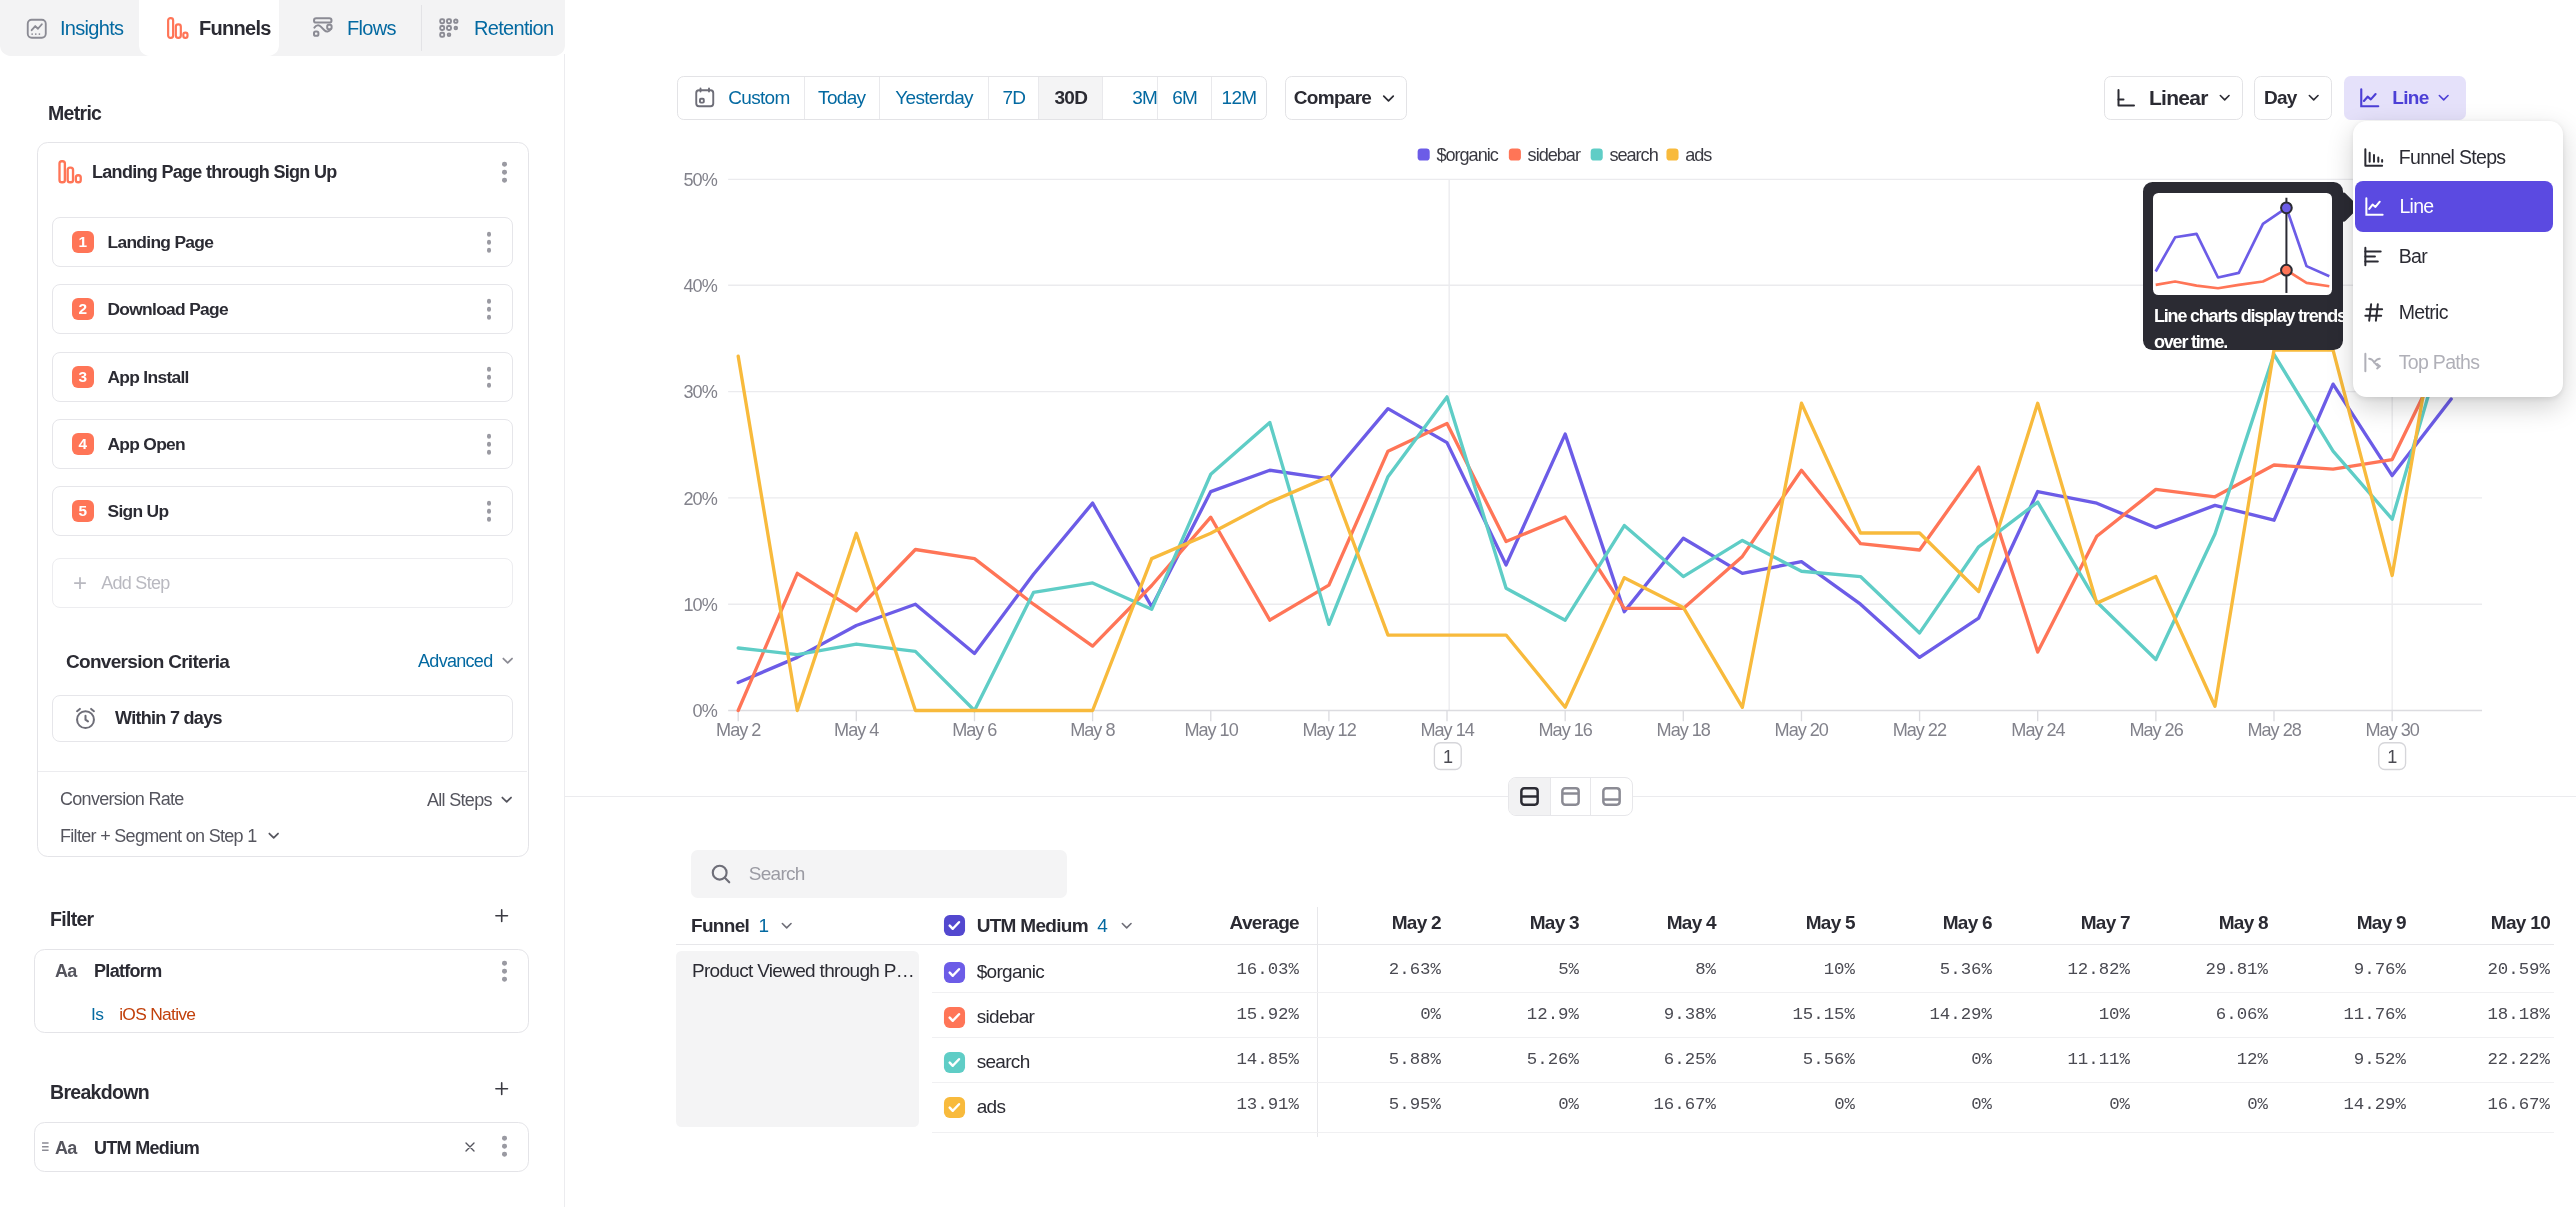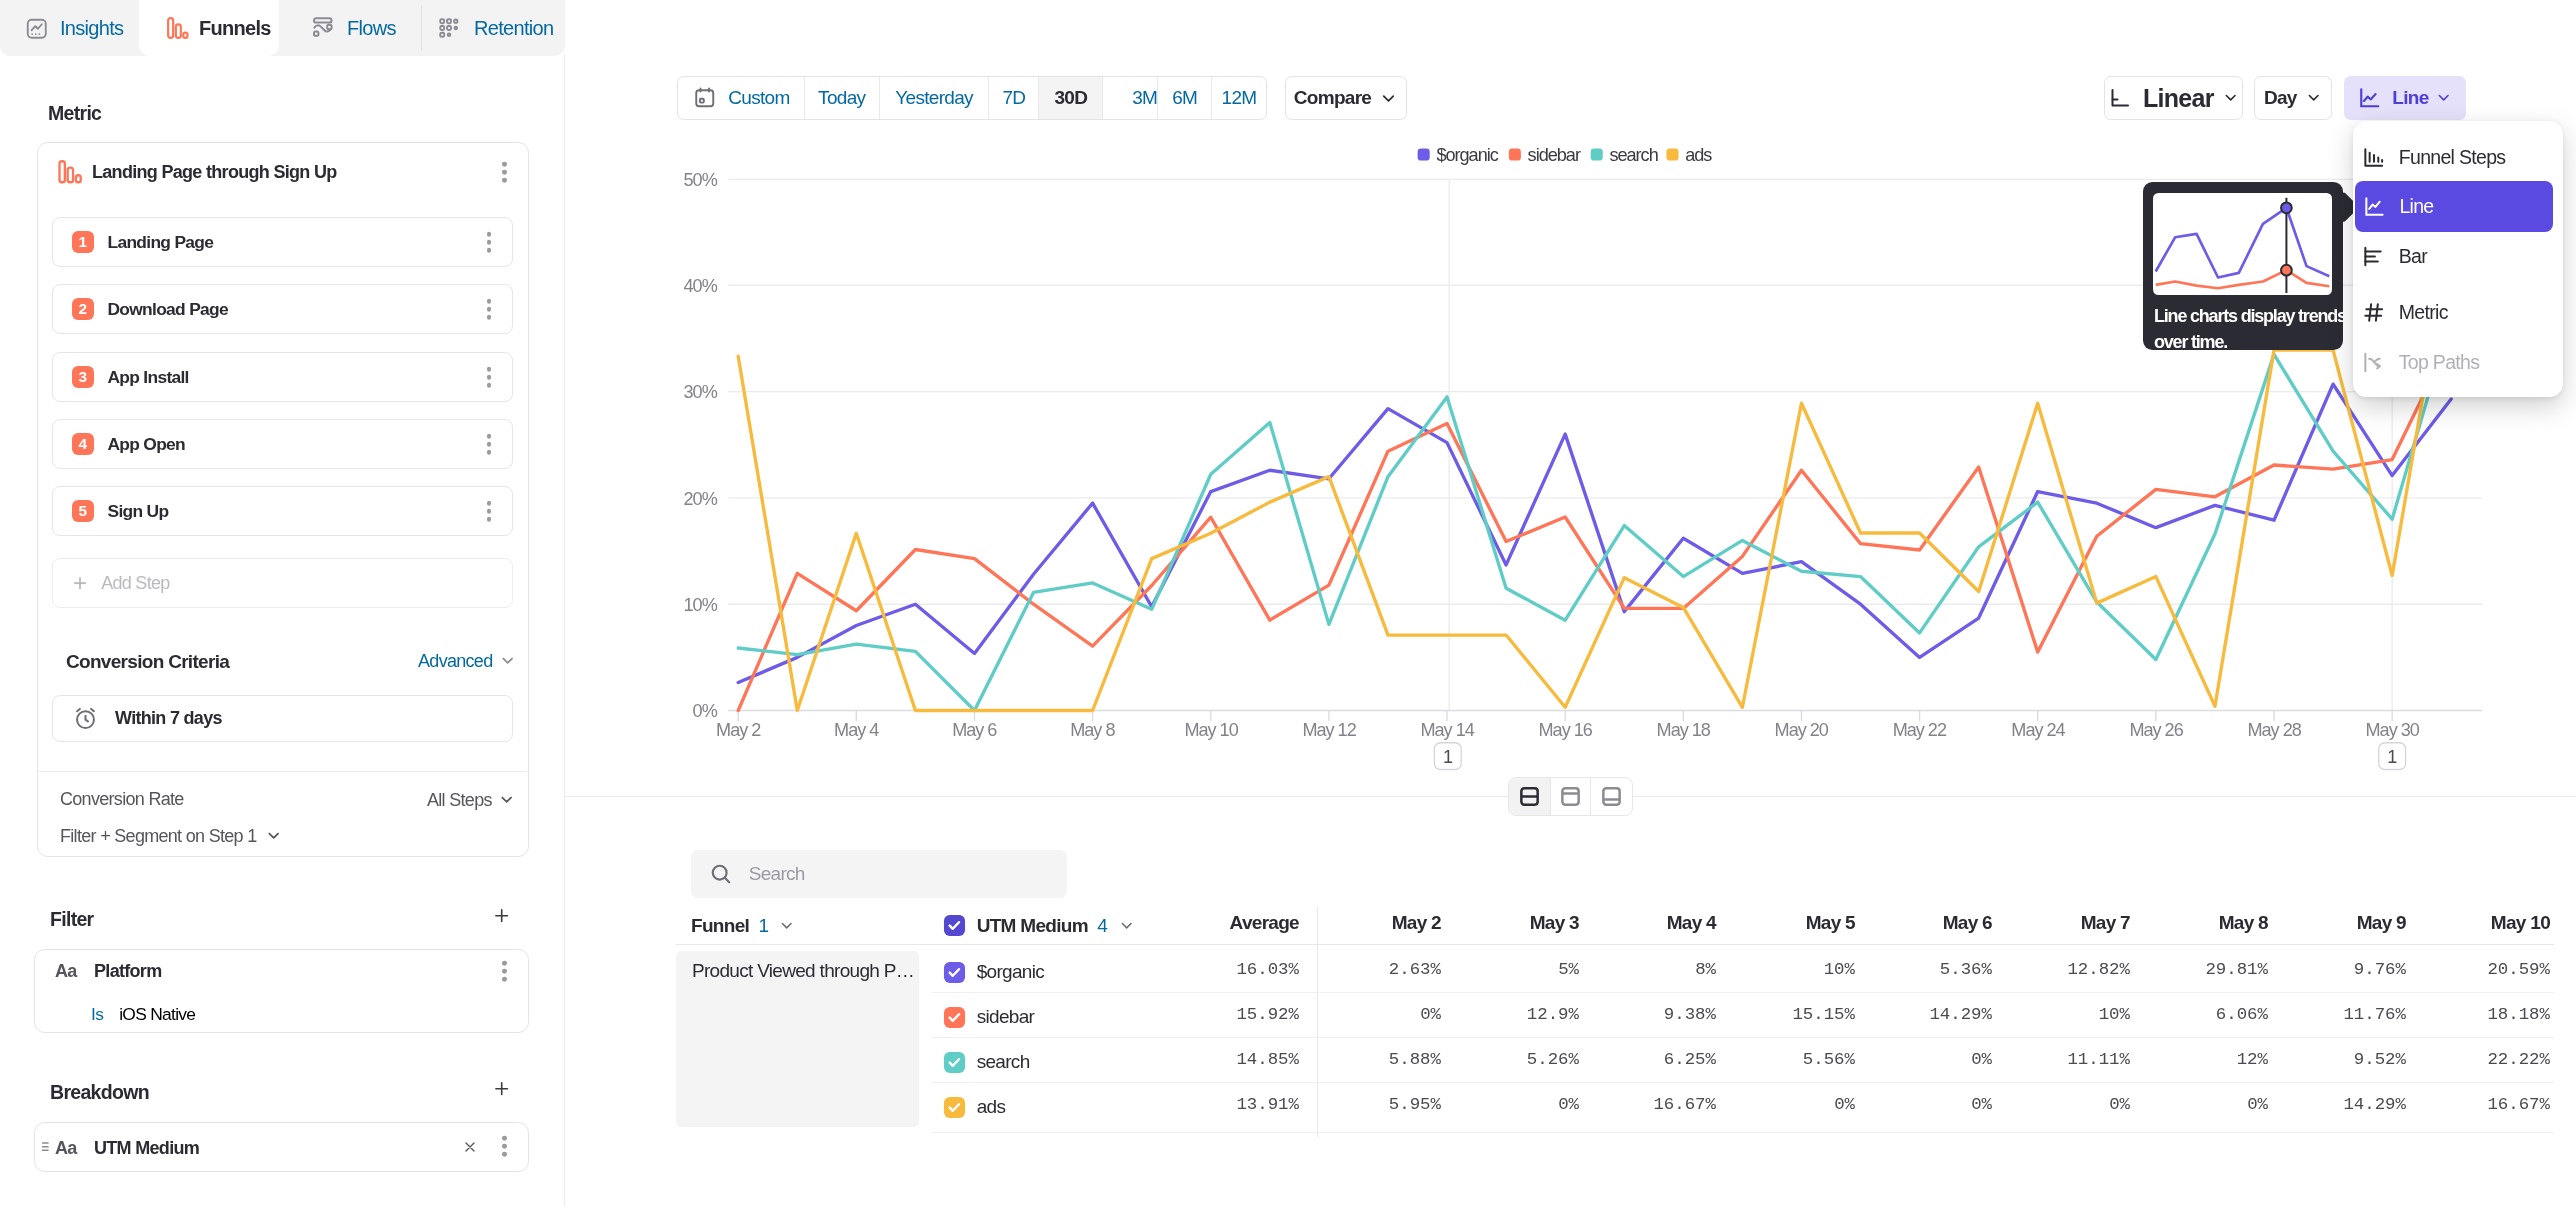--- a/index.html
+++ b/index.html
@@ -150,21 +150,21 @@
 <div class="abs card" style="left:34px;top:949px;width:495px;height:84px;"></div>
 <div class="abs row" style="left:55px;top:958px;height:27px;">
   <span class="b" style="font-size:18px;color:#55555e;">Aa</span>
   <span class="dark b" style="font-size:18px;margin-left:17.4px;">Platform</span>
 </div>
 <div class="dots" style="position:absolute;left:502px;top:971px;">
     <i></i>
   </div>
 <div class="abs row" style="left:91px;top:1002px;height:24px;">
   <span class="gray" style="font-size:17.4px;">Is</span>
-  <span style="font-size:17.4px;color:#000000;margin-left:16px;">iOS Native</span>
+  <span style="font-size:17.4px;color:#c2410c;margin-left:16px;">iOS Native</span>
 </div>
 
 <div class="abs dark b" style="left:50px;top:1081px;font-size:19.5px;">Breakdown</div>
 <svg class="abs" style="left:493px;top:1080px;" width="17.4" height="17.4" viewBox="0 0 24 24" fill="none" stroke="#3a3a42" stroke-width="2.2">
     <path d="M12 4v16M4 12h16" stroke-linecap="round"></path>
   </svg>
 <div class="abs card" style="left:34px;top:1122px;width:495px;height:50px;"></div>
 <svg class="abs" style="left:39px;top:1138px;" width="14.8" height="17.4" viewBox="0 0 20 24" fill="none" stroke="#8b8b94" stroke-width="2">
     <path d="M4 7h9M4 12h9M4 17h9"></path>
   </svg>
@@ -214,21 +214,21 @@
   <span class="dark b" style="font-size:19px;">Compare</span>
   <svg width="19" height="19" viewBox="0 0 24 24" fill="none" stroke="#2b2b33" stroke-width="2.2" style="margin-left:8px;">
       <path d="M6 9l6 6 6-6" stroke-linecap="round" stroke-linejoin="round"></path>
     </svg>
 </div>
 <div class="abs row" style="left:2104px;top:76px;width:139px;height:44px;border:1.3px solid #e3e3e6;border-radius:6.7px;background:#fff;justify-content:center;">
   <svg width="24" height="24" viewBox="0 0 24 24" fill="none" stroke="#2b2b33" stroke-width="2">
       <path d="M4.5 4v15.5H20" stroke-linecap="round" stroke-linejoin="round"></path>
       <path d="M4.5 13.5h5" stroke-linecap="round"></path>
     </svg>
-  <span class="dark b" style="font-size:25px;margin-left:11px;">Linear</span>
+  <span class="dark b" style="font-size:21px;margin-left:11px;">Linear</span>
   <svg width="17.4" height="17.4" viewBox="0 0 24 24" fill="none" stroke="#2b2b33" stroke-width="2.2" style="margin-left:8px;">
       <path d="M6 9l6 6 6-6" stroke-linecap="round" stroke-linejoin="round"></path>
     </svg>
 </div>
 <div class="abs row" style="left:2254px;top:76px;width:78px;height:44px;border:1.3px solid #e3e3e6;border-radius:6.7px;background:#fff;justify-content:center;">
   <span class="dark b" style="font-size:19px;">Day</span>
   <svg width="17.4" height="17.4" viewBox="0 0 24 24" fill="none" stroke="#2b2b33" stroke-width="2.2" style="margin-left:8px;">
       <path d="M6 9l6 6 6-6" stroke-linecap="round" stroke-linejoin="round"></path>
     </svg>
 </div>

